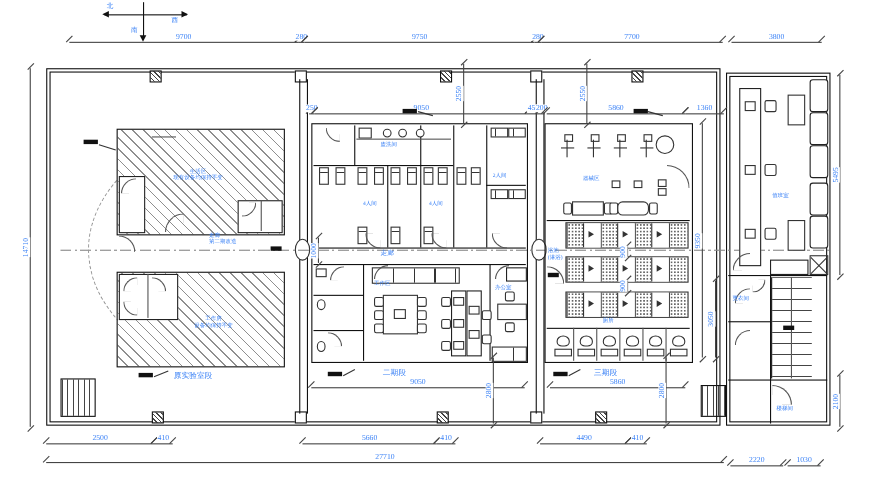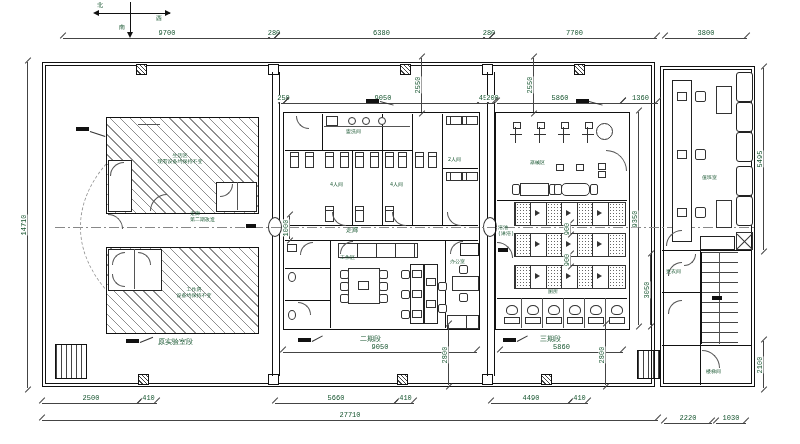--- a/index.html
+++ b/index.html
@@ -1,17 +1,17 @@
 <!DOCTYPE html>
 <html><head>
 <meta charset="utf-8">
 <style>
   html,body{margin:0;padding:0;background:#fff}
   #plan{position:relative;width:800px;height:444px;background:#fff;
-        font-family:Liberation Mono, monospace;color:#14532d;overflow:hidden}
+        font-family:Liberation Serif, serif;color:#3b82f6;overflow:hidden}
   .a{position:absolute}
   .site{border:1.5px solid #111;outline:1px solid #111;outline-offset:-4px}
   .wall{border:1.5px solid #111}
   .room{border:1px solid #222;background:#fff}
   .hatch{border:1.5px solid #111;background:repeating-linear-gradient(45deg,#fff 0 6px,#8f8f8f 6px 7px)}
   .vln{width:1px;background:#111}
   .hln{height:1px;background:#111}
   .gln{background:#555}
   .dashdot{height:1px;background:repeating-linear-gradient(90deg,#888 0 10px,transparent 10px 13px,#888 13px 15px,transparent 15px 18px)}
   .dasharc{border:1px dashed #999;border-radius:50%}
@@ -71,21 +71,21 @@
   <div class="a lbl f6" style="left:156px;top:16px">西</div>
   <div class="a lbl f6" style="left:119px;top:25px">南</div>
 
   <div class="a dh" style="left:63px;top:38px;width:208px">
       <span>9700</span>
     </div>
   <div class="a dh" style="left:271px;top:38px;width:6px">
       <span>280</span>
     </div>
   <div class="a dh" style="left:277px;top:38px;width:209px">
-      <span>6380</span>
+      <span>9750</span>
     </div>
   <div class="a dh" style="left:486px;top:38px;width:6px">
       <span>280</span>
     </div>
   <div class="a dh" style="left:492px;top:38px;width:165px">
       <span>7700</span>
     </div>
   <div class="a dh" style="left:665px;top:38px;width:82px">
       <span>3800</span>
     </div>
@@ -249,21 +249,21 @@
   <div class="a dh" style="left:480px;top:103px;width:10px">
       <span>450</span>
     </div>
   <div class="a dv" style="left:421px;top:58px;height:54px">
       <span>2550</span>
     </div>
   <div class="a bar" style="left:366px;top:99px;width:13px;height:4px"></div>
   <div class="a leader" style="left:380px;top:101px;width:14px;transform:rotate(15deg)"></div>
   <div class="a bar" style="left:298px;top:338px;width:13px;height:4px"></div>
   <div class="a leader" style="left:312px;top:341px;width:12px;transform:rotate(-28deg)"></div>
-  <div class="a lbl" style="left:360px;top:335px">二期段</div>
+  <div class="a lbl" style="left:348px;top:335px">二期段</div>
   <div class="a dh" style="left:283px;top:352px;width:194px">
       <span>9050</span>
     </div>
   <div class="a dv" style="left:448px;top:325px;height:60px">
       <span>2800</span>
     </div>
 
   <div class="a wall" style="left:495px;top:112px;width:133px;height:216px"></div>
   <div class="a hln" style="left:497px;top:200px;width:130px"></div>
 

